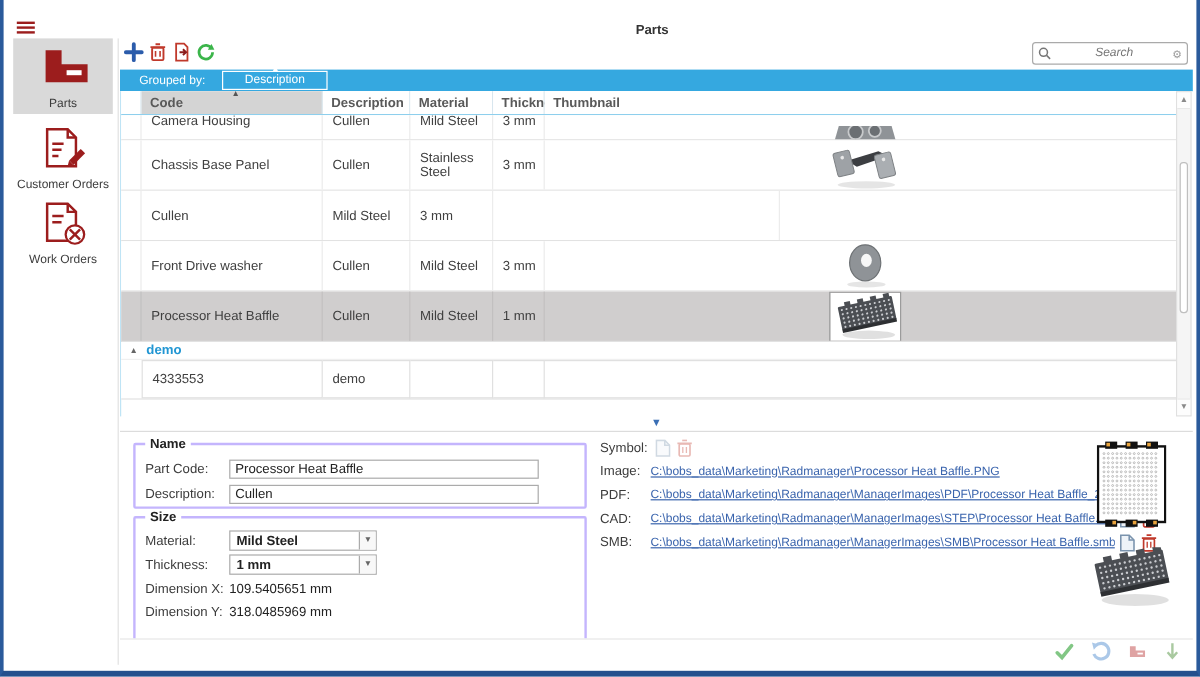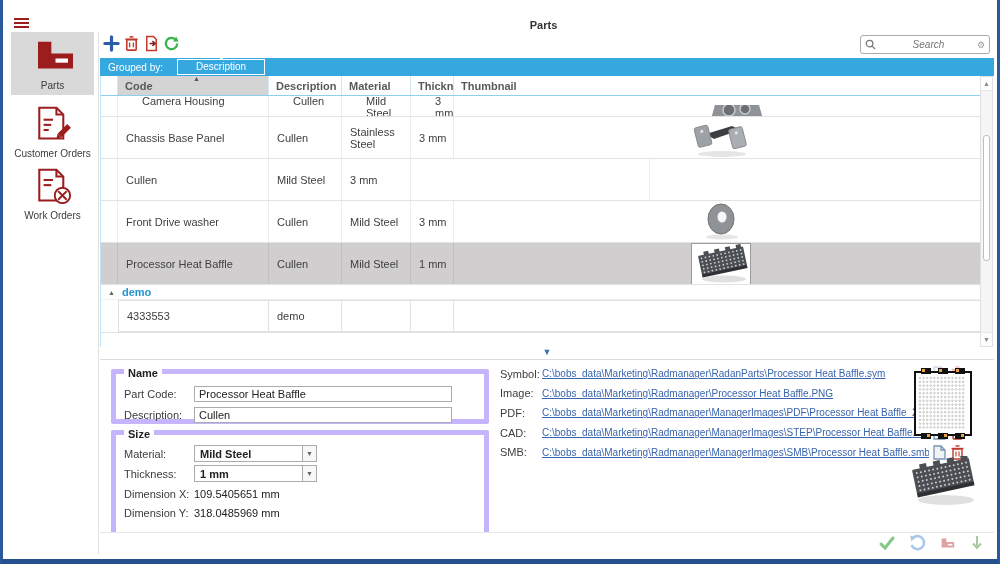--- a/index.html
+++ b/index.html
@@ -39,37 +39,37 @@
 
   
   .toolbar { position:absolute; left:0; top:0; right:0; height:26px; }
   .tool-ic { position:absolute; top:3px; width:17px; height:17px; cursor:pointer; }
   .searchbox { position:absolute; right:4px; top:3px; width:130px; height:19px; border:1px solid #aaa; border-radius:3px; background:#fff; display:flex; align-items:center; padding:0 4px; }
   .searchbox input { border:none; outline:none; flex:1; font-style:italic; color:#888; font-size:10px; font-family:"Liberation Sans",sans-serif; width:80px; background:transparent;text-align:center; }
   .gear { color:#9a9a9a; font-size:9px; cursor:pointer; }
 
   
   .groupbar { position:absolute; left:0; top:26px; right:0; height:18px; background:#35a8e0; color:#fff; display:flex; align-items:center; }
-  .groupbar .gb-label { margin-left:8px; font-size:10px; }
+  .groupbar .gb-label { margin-left:16px; font-size:10px; }
   .gb-btn { position:relative; margin-left:14px; border:1px solid #fff; padding:1px 18px 2px 18px; font-size:10px; color:#fff; cursor:pointer; }
   .gb-btn .gb-arrow { position:absolute; top:-6px; left:50%; margin-left:-3px; font-size:7px; color:#fff; }
 
   
   .tablewrap { position:absolute; left:0; top:44px; width:887px; height:271px; border-left:1px solid #bfe4f5; background:#fff; }
   .thead { display:grid; grid-template-columns:17px 151px 73px 69px 43px 1fr; height:20px; border-bottom:1px solid #8ecfed; }
   .th { position:relative; display:flex; align-items:center; padding-left:7px; color:#595959; font-weight:bold; border-right:1px solid #d8e6ee; background:#fff; }
   .th.sorted { background:#d4d4d4; }
   .th .sort-arrow { position:absolute; top:-1px; left:50%; font-size:7px; color:#555; }
   .tbody { position:relative; }
   .trow { display:grid; grid-template-columns:17px 151px 73px 69px 43px 1fr; height:42px; border-bottom:1px solid #e2e2e2; background:#fff; }
   .trow .td { display:flex; align-items:center; padding-left:8px; border-right:1px solid #ececec; overflow:hidden; }
   .trow .td.thumb { justify-content:flex-start; padding-left:238px; }
   .trow.clipped { height:21px; }
   .trow.clipped .td { align-items:flex-start; }
-  .trow.clipped .td span { margin-top:-1px;margin-left:16px; }
+  .trow.clipped .td span { margin-top:-1px; }
   .trow.selected { background:#d0cece; }
   .trow.selected .td { border-right-color:#c2c0c0; }
   .trow.selected .td.thumb .thumbbox { background:#fff; outline:1px solid #9b9b9b; }
   .thumbbox { width:58px; height:40px; display:flex; align-items:center; justify-content:center; }
   .grouprow { height:15px; display:flex; align-items:center; border-bottom:1px solid #f0f0f0; background:#fff; }
   .grouprow .tri { margin-left:7px; font-size:7px; color:#666; }
   .grouprow .gname { margin-left:7px; color:#2196d3; font-weight:bold; font-size:11px; }
   .trow.boxed { height:33px; }
   .trow.boxed .td { border:1px solid #e0e0e0; border-left:none; }
   .trow.boxed .td:first-child { border:none; }
@@ -79,21 +79,21 @@
   .vscroll { position:absolute; right:1px; top:44px; width:13px; height:271px; background:#f5f5f5; border:1px solid #e0e0e0; }
   .vs-btn { position:absolute; left:0; width:11px; height:14px; background:#fdfdfd; color:#8a8a8a; font-size:7px; text-align:center; line-height:14px; cursor:pointer; }
   .vs-up { top:0; border-bottom:1px solid #e8e8e8; }
   .vs-dn { bottom:0; border-top:1px solid #e8e8e8; }
   .vs-thumb { position:absolute; left:2px; width:7px; top:58px; height:126px; background:#fff; border:1px solid #bfbfbf; border-radius:3px; cursor:pointer; }
 
   .splitter { position:absolute; left:0; right:0; top:315px; height:12px; text-align:center; color:#3a6fb5; font-size:9px; line-height:10px; cursor:row-resize; }
 
   
   .detail { position:absolute; left:0; right:0; top:327px; bottom:0; border-top:1px solid #dcdcdc; background:#fff; }
-  .fieldset { position:absolute; left:11px; width:378px; border:5px solid #c4b5fd; border-radius:2px; }
+  .fieldset { position:absolute; left:11px; width:378px; border:2px solid #c4b5fd; border-radius:2px; }
   .fieldset .legend { position:absolute; top:-7px; left:8px; background:#fff; padding:0 4px; font-weight:bold; color:#222; }
   .fs-name { top:9px; height:55px; }
   .fs-size { top:70px; height:108px; }
   .frow { position:absolute; left:8px; right:10px; height:17px; display:flex; align-items:center; }
   .frow .flabel { width:70px; color:#3c3c3c; }
   .frow input { flex:0 0 258px; height:16px; border:1px solid #ababab; font-size:11px; padding:0 4px; color:#222; font-family:"Liberation Sans",sans-serif; }
   .combo { width:123px; height:17px; border:1px solid #ababab; display:flex; align-items:center; position:relative; cursor:pointer; }
   .combo .cval { flex:1; padding-left:5px; font-weight:bold; color:#222; }
   .combo .cbtn { width:14px; height:100%; border-left:1px solid #ababab; color:#666; font-size:7px; display:flex; align-items:center; justify-content:center; background:#f8f8f8; }
   .fval { color:#222; }
@@ -507,21 +507,20 @@
         </div>
         <div class="frow" style="top:69px">
           <span class="flabel">Dimension Y:</span>
           <span class="fval">318.0485969 mm</span>
         </div>
       </div>
 
       <div class="files" id="files">
           <div class="filerow disabled">
             <span class="flab">Symbol:</span>
-            <a>C:\bobs_data\Marketing\Radmanager\RadanParts\Processor Heat Baffle.sym</a>
             <span class="fic"><svg width="13" height="15" viewBox="0 0 13 15">
                 <path d="M1,1 h7 l4,4 v9 h-11 z" fill="#eef3f8" stroke="#7a93ad" stroke-width="1.3"></path>
                 <path d="M8,1 v4 h4" fill="none" stroke="#7a93ad" stroke-width="1.3"></path>
               </svg></span>
             <span class="fic"><svg width="13" height="15" viewBox="0 0 13 15">
                 <rect x="2" y="4" width="9" height="10" rx="1" fill="none" stroke="#c0392b" stroke-width="1.4"></rect>
                 <line x1="0.5" y1="3.5" x2="12.5" y2="3.5" stroke="#c0392b" stroke-width="1.4"></line>
                 <line x1="4.5" y1="1" x2="8.5" y2="1" stroke="#c0392b" stroke-width="1.4"></line>
                 <line x1="5" y1="6.5" x2="5" y2="11.5" stroke="#c0392b" stroke-width="1.1"></line>
                 <line x1="8" y1="6.5" x2="8" y2="11.5" stroke="#c0392b" stroke-width="1.1"></line>

